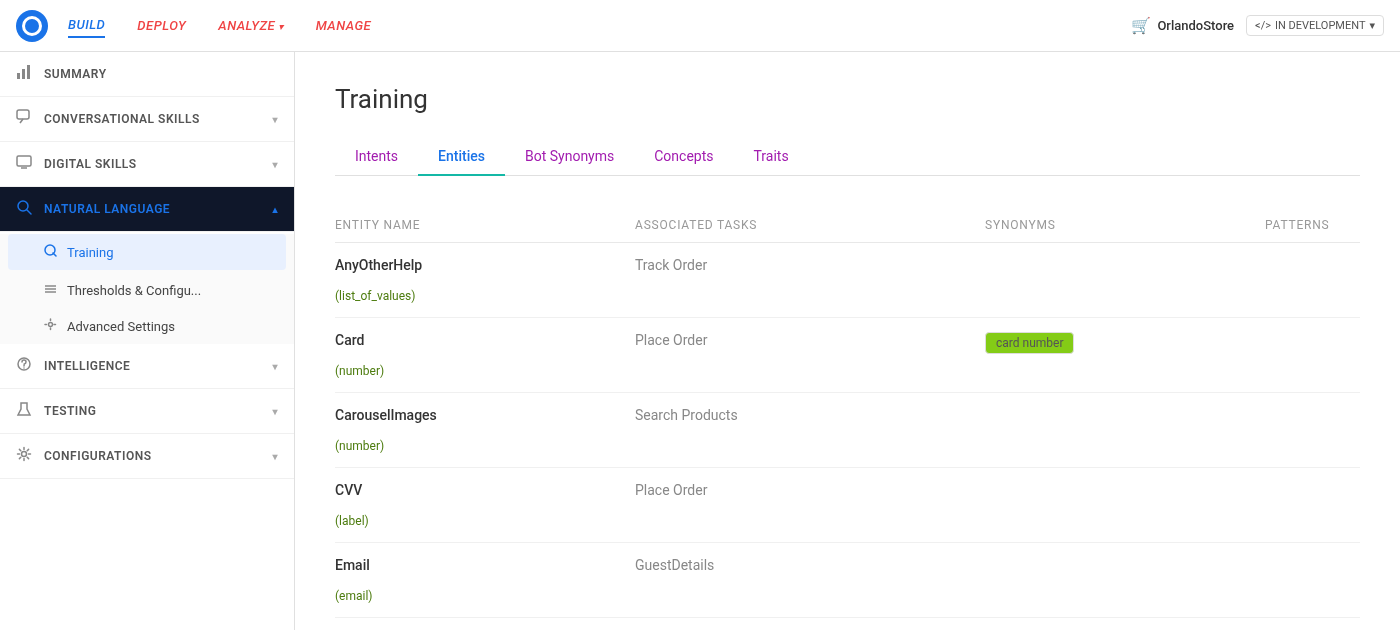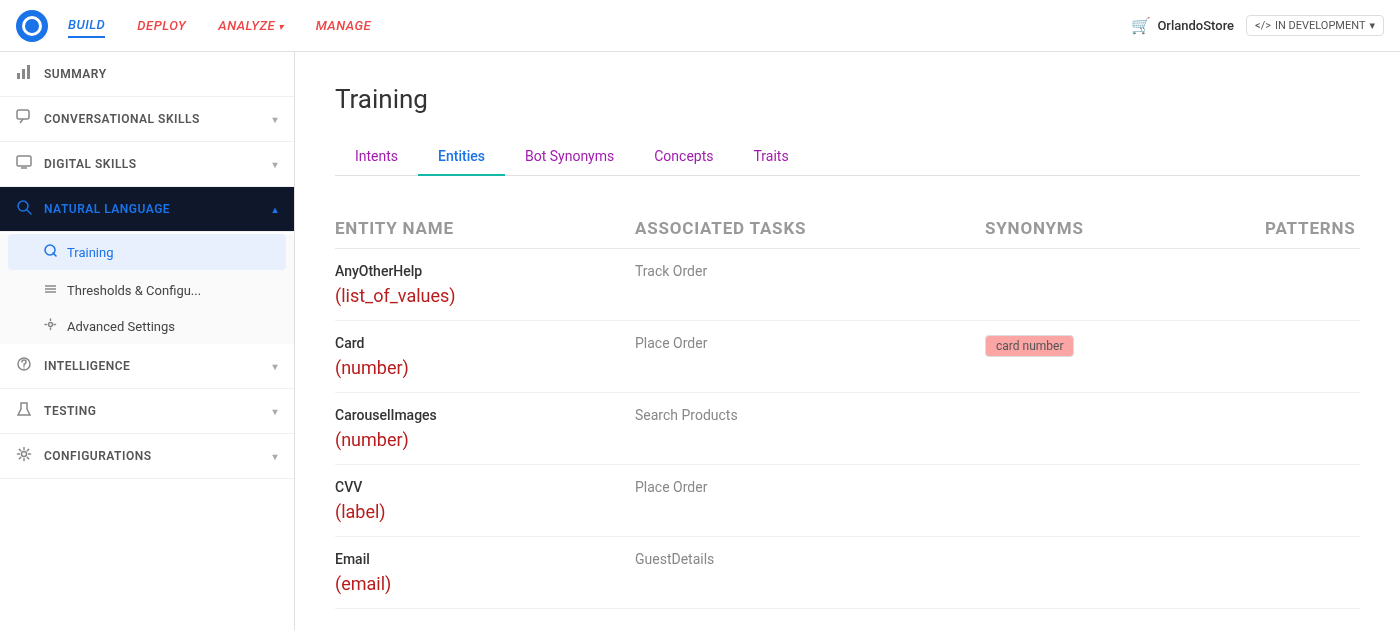--- a/index.html
+++ b/index.html
@@ -65,31 +65,31 @@
       border-bottom: 2px solid transparent; margin-bottom: -1px;
     }
     .tab.active { color: #1a73e8; border-bottom: 2px solid #14b8a6; font-weight: 500; }
 
     
     .table-header {
       display: grid; grid-template-columns: 300px 350px 280px 1fr;
       padding: 10px 0; border-bottom: 1px solid #e8e8e8; margin-bottom: 0;
     }
     .table-header-cell {
-      font-size: 17px; font-weight: 700; color: #999; text-transform: uppercase; letter-spacing: 0.8px;
+      font-size: 12px; font-weight: 400; color: #999; text-transform: uppercase; letter-spacing: 0.8px;
     }
     .table-row {
       display: grid; grid-template-columns: 300px 350px 280px 1fr;
       padding: 14px 0; border-bottom: 1px solid #f0f0f0; align-items: start;
     }
     .entity-name { font-size: 14px; color: #333; font-weight: 500; }
-    .entity-type { font-size: 18px; color: #b91c1c; margin-top: 6px; }
+    .entity-type { font-size: 12px; color: #4d7c0f; margin-top: 16px; }
     .associated-task { font-size: 14px; color: #888; }
     .synonym-badge {
-      display: inline-block; background: #fca5a5; border: 1px solid #ddd;
+      display: inline-block; background: #84cc16; border: 1px solid #ddd;
       border-radius: 4px; padding: 3px 10px; font-size: 12px; color: #555;
     }
   </style>
 </head>
 <body>
 
 <nav class="top-nav">
   <div class="nav-logo">
     <div class="nav-logo-inner"></div>
   </div>

